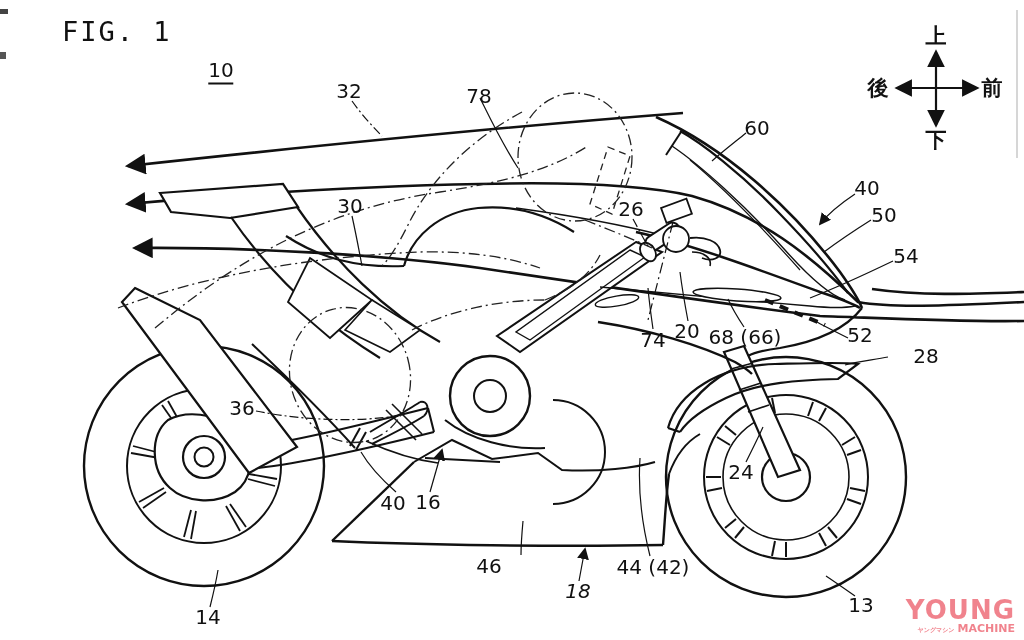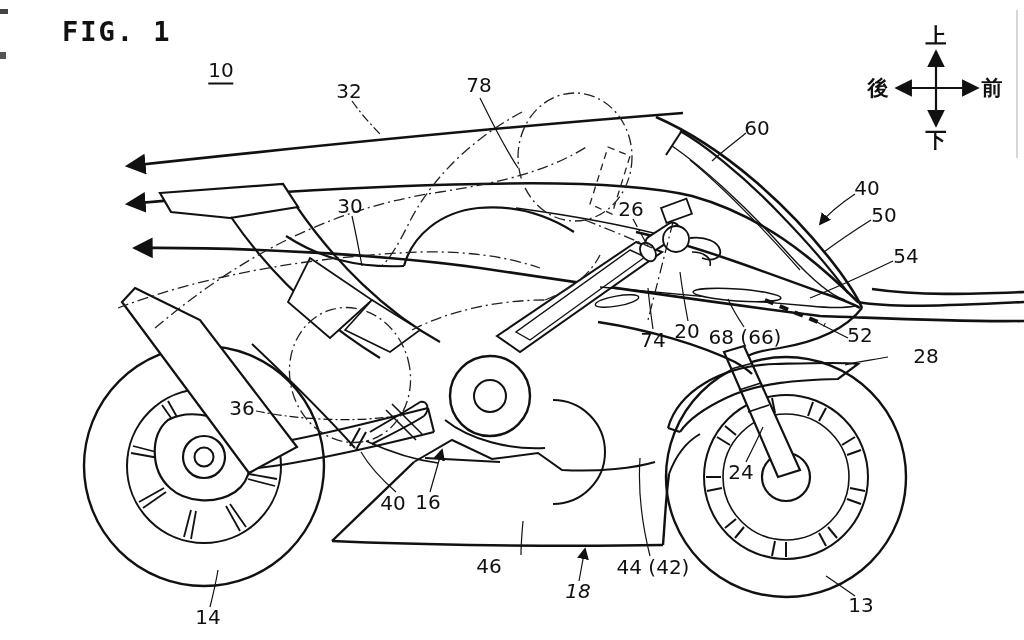--- a/index.html
+++ b/index.html
@@ -1,20 +1,20 @@
 <!DOCTYPE html>
 <html><head>
 <meta charset="utf-8">
 <style>
   html,body{margin:0;padding:0;background:#fff;}
   .stage{position:relative;width:1024px;height:640px;background:#ffffff;overflow:hidden;
          font-family:"DejaVu Sans", sans-serif;color:#111;}
   .stage svg{position:absolute;left:0;top:0;}
   .fig-title{position:absolute;left:62px;top:16px;
-             font-family:"DejaVu Sans Mono", monospace;font-weight:bold;
+             font-family:"DejaVu Sans Mono", monospace;font-weight:normal;
              font-size:27px;letter-spacing:2px;color:#111;}
   .labels{position:absolute;left:0;top:0;width:100%;height:100%;pointer-events:none;}
   .ref-label{position:absolute;transform:translate(-50%,-50%);
              font-family:"DejaVu Sans", sans-serif;font-size:20px;color:#111;
              white-space:nowrap;letter-spacing:0px;}
   .ref-label.underline{border-bottom:2px solid #111;padding-bottom:1px;}
   .compass-char{position:absolute;transform:translate(-50%,-50%);
                 font-size:21px;font-weight:bold;color:#111;
                 font-family:"DejaVu Sans", sans-serif;}
   .watermark{position:absolute;left:903px;top:597px;width:112px;text-align:right;
@@ -240,21 +240,21 @@
       <line x1="936" y1="52" x2="936" y2="125" marker-start="url(#ahs)" marker-end="url(#ahs)"></line>
       <line x1="897" y1="88" x2="977" y2="88" marker-start="url(#ahs)" marker-end="url(#ahs)"></line>
     </g>
   </svg>
 
   <div class="fig-title">FIG. 1</div>
 
   <div class="labels">
       <span class="ref-label underline" style="left: 221px; top: 71px;">10</span>
       <span class="ref-label" style="left: 349px; top: 91px;">32</span>
-      <span class="ref-label" style="left: 479px; top: 85px;">78</span>
+      <span class="ref-label" style="left: 479px; top: 96px;">78</span>
       <span class="ref-label" style="left: 757px; top: 128px;">60</span>
       <span class="ref-label" style="left: 867px; top: 188px;">40</span>
       <span class="ref-label" style="left: 884px; top: 215px;">50</span>
       <span class="ref-label" style="left: 906px; top: 256px;">54</span>
       <span class="ref-label" style="left: 631px; top: 209px;">26</span>
       <span class="ref-label" style="left: 350px; top: 206px;">30</span>
       <span class="ref-label" style="left: 653px; top: 340px;">74</span>
       <span class="ref-label" style="left: 687px; top: 331px;">20</span>
       <span class="ref-label" style="left: 745px; top: 337px;">68 (66)</span>
       <span class="ref-label" style="left: 860px; top: 335px;">52</span>
@@ -268,14 +268,21 @@
       <span class="ref-label" style="left: 653px; top: 567px;">44 (42)</span>
       <span class="ref-label" style="left: 861px; top: 605px;">13</span>
       <span class="ref-label" style="left: 208px; top: 617px;">14</span>
     </div>
 
   <span class="compass-char" style="left:936px;top:36px">上</span>
   <span class="compass-char" style="left:936px;top:140px">下</span>
   <span class="compass-char" style="left:878px;top:88px">後</span>
   <span class="compass-char" style="left:992px;top:88px">前</span>
 
+  <div class="watermark" style="color: rgb(239, 115, 126);">
+    <span class="wm-word">YOUNG</span>
+    <span class="wm-row">
+      <span class="wm-kana">ヤングマシン</span>
+      <span class="wm-word2">MACHINE</span>
+    </span>
+  </div>
 
 </div>
 
 </body></html>

